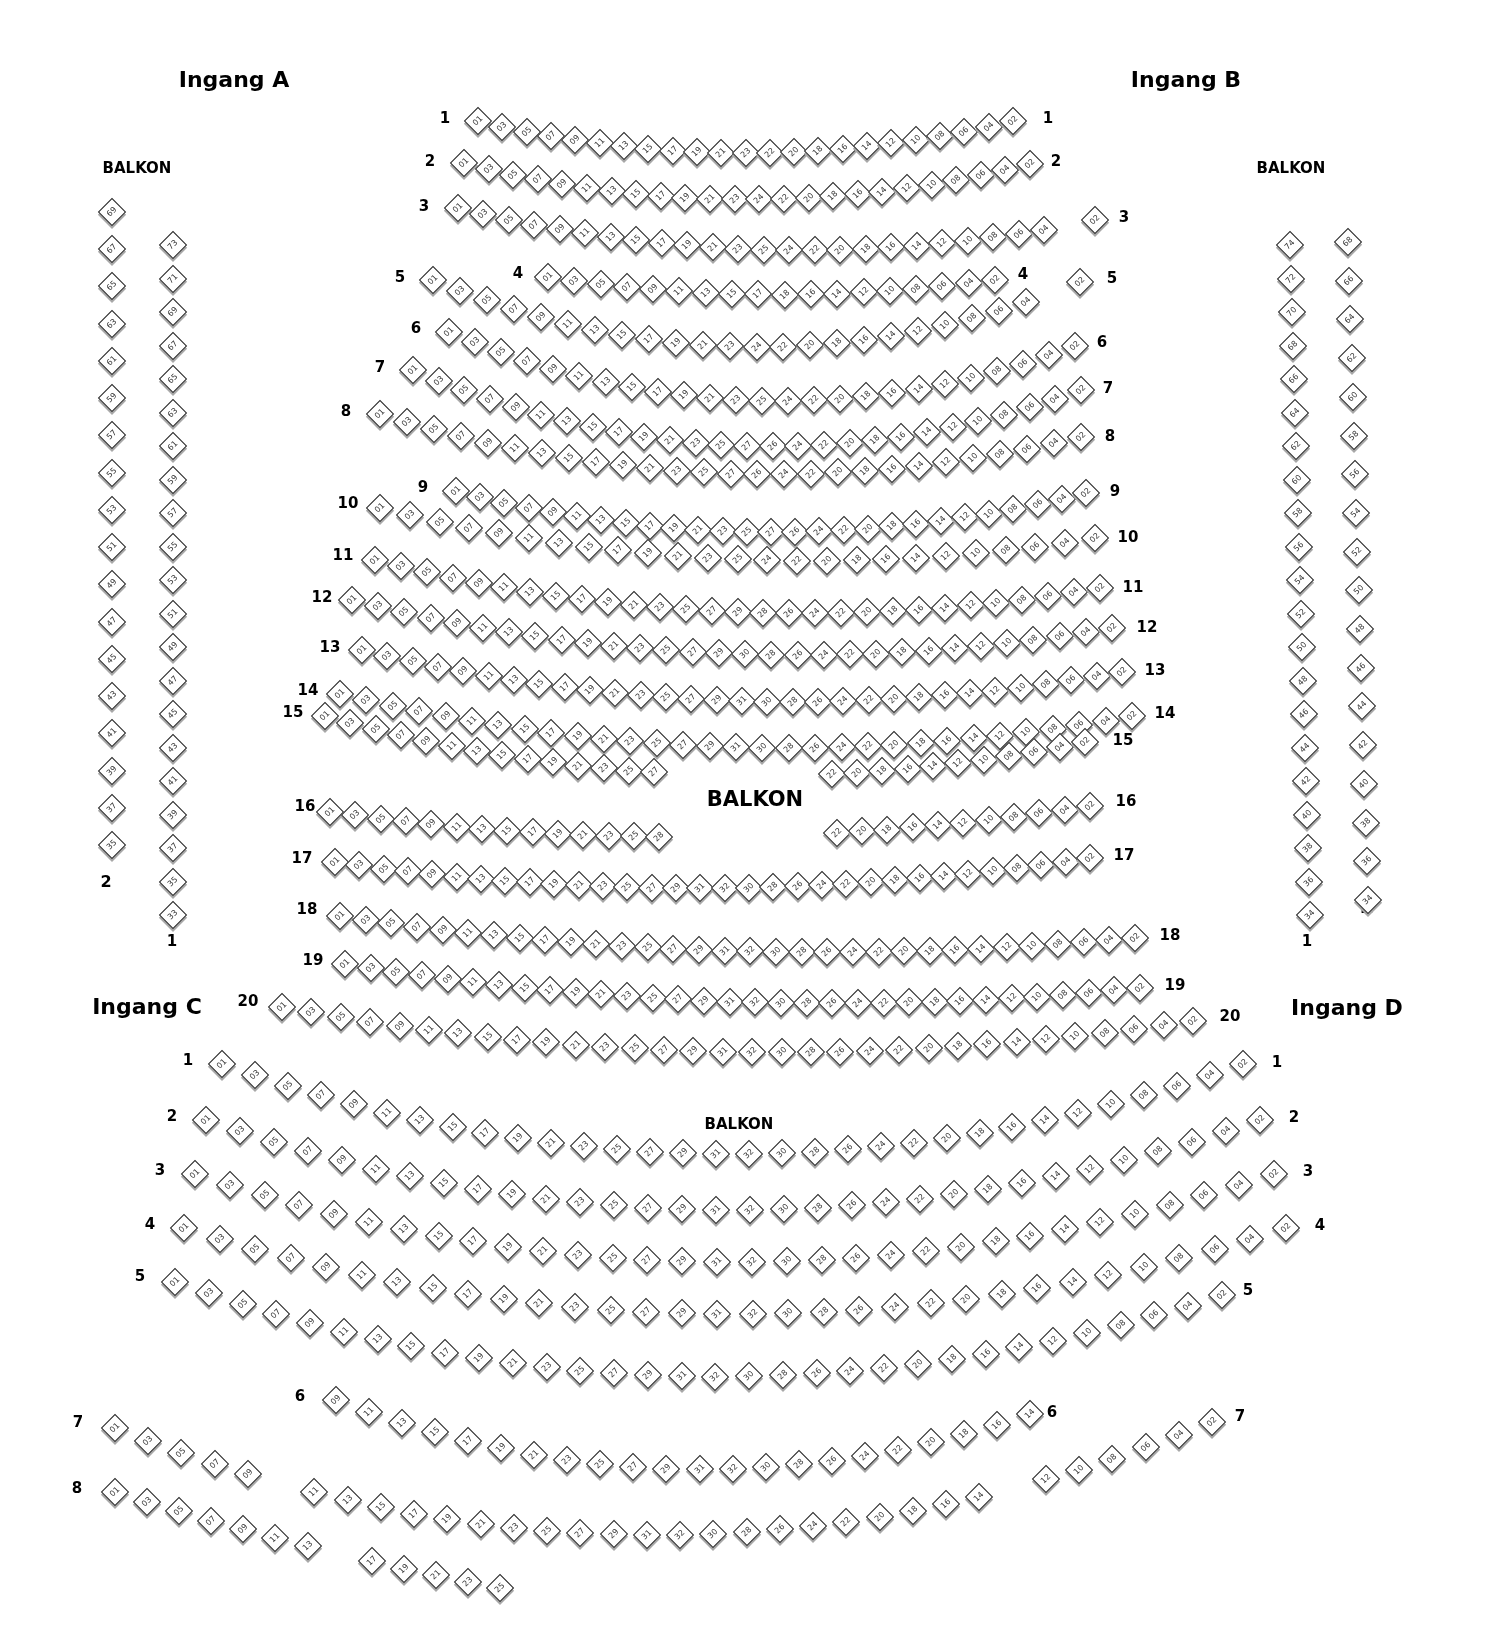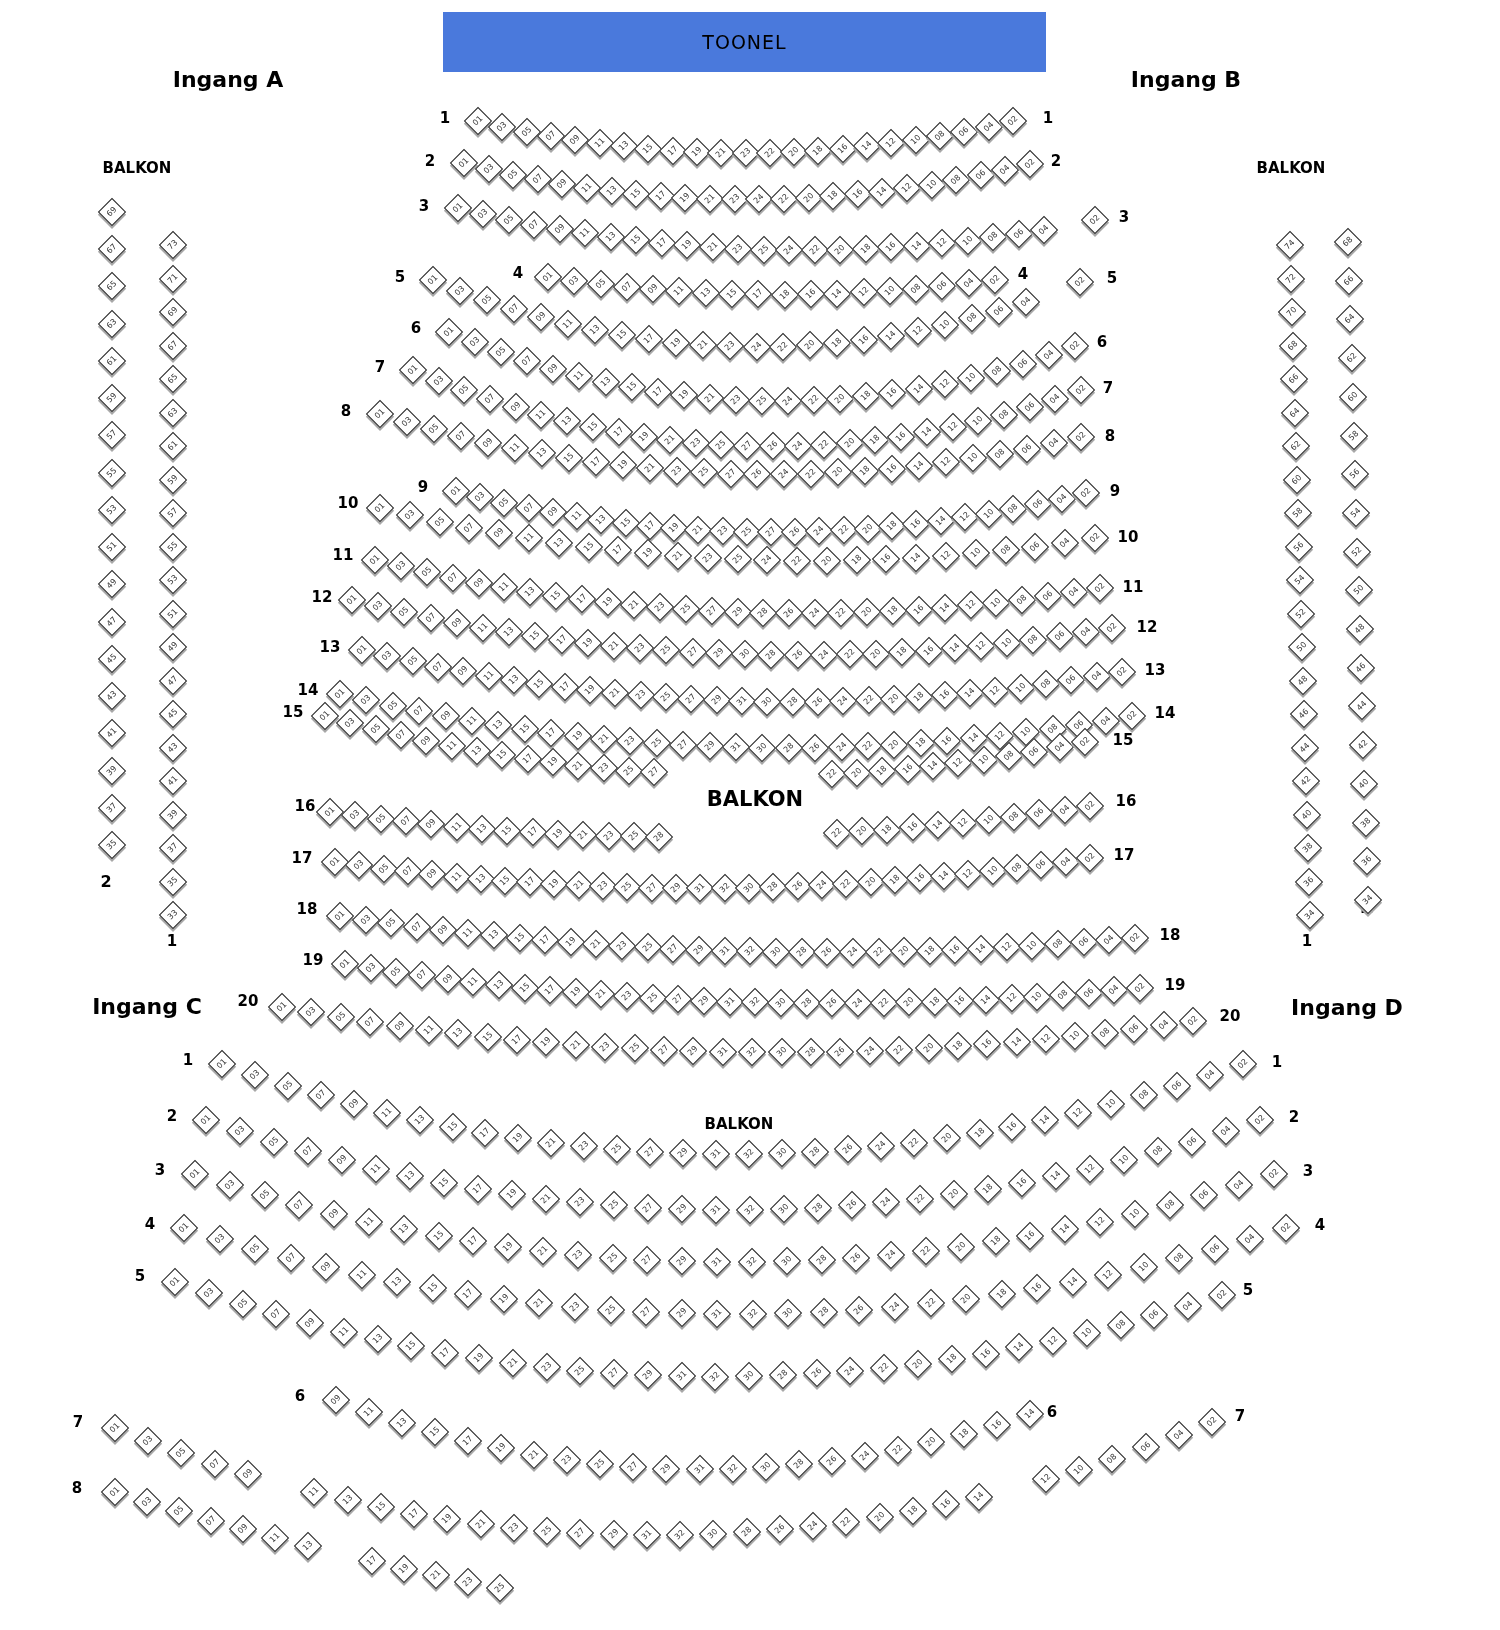--- a/index.html
+++ b/index.html
@@ -11,25 +11,22 @@
         transform:translate(-50%,-50%) rotate(45deg);box-shadow:2px 2px 0 #a8a8a8;}
   .seat span{display:block;width:18px;height:18px;line-height:18px;text-align:center;
         transform:rotate(-90deg);font-size:8px;color:#333;}
   .rowlab{position:absolute;transform:translate(-50%,-50%);font-weight:bold;font-size:15px;color:#000;white-space:nowrap;}
   .biglab{position:absolute;transform:translate(-50%,-50%);font-weight:bold;color:#000;white-space:nowrap;}
 </style>
 </head>
 <body>
 
 <div id="plan">
-  <div id="stage" style="left: 443px; top: 12px; width: 603px; height: 60px; background: rgb(74, 121, 220);">
-    <span>TOONEL</span>
-  </div>
 
-<div class="biglab" style="left: 228px; top: 79px; font-size: 22px;">Ingang A</div>
+<div class="biglab" style="left: 234px; top: 79px; font-size: 22px;">Ingang A</div>
     <div class="biglab" style="left: 1186px; top: 79px; font-size: 22px;">Ingang B</div>
     <div class="biglab" style="left: 137px; top: 168px; font-size: 15px;">BALKON</div>
     <div class="biglab" style="left: 1291px; top: 168px; font-size: 15px;">BALKON</div>
     <div class="biglab" style="left: 755px; top: 799px; font-size: 21px;">BALKON</div>
     <div class="biglab" style="left: 147px; top: 1006px; font-size: 22px;">Ingang C</div>
     <div class="biglab" style="left: 1347px; top: 1007px; font-size: 22px;">Ingang D</div>
     <div class="biglab" style="left: 739px; top: 1124px; font-size: 15px;">BALKON</div>
     <div>
       <div class="rowlab" style="left: 445px; top: 118px;">1</div>
       <div class="rowlab" style="left: 1048px; top: 118px;">1</div>

